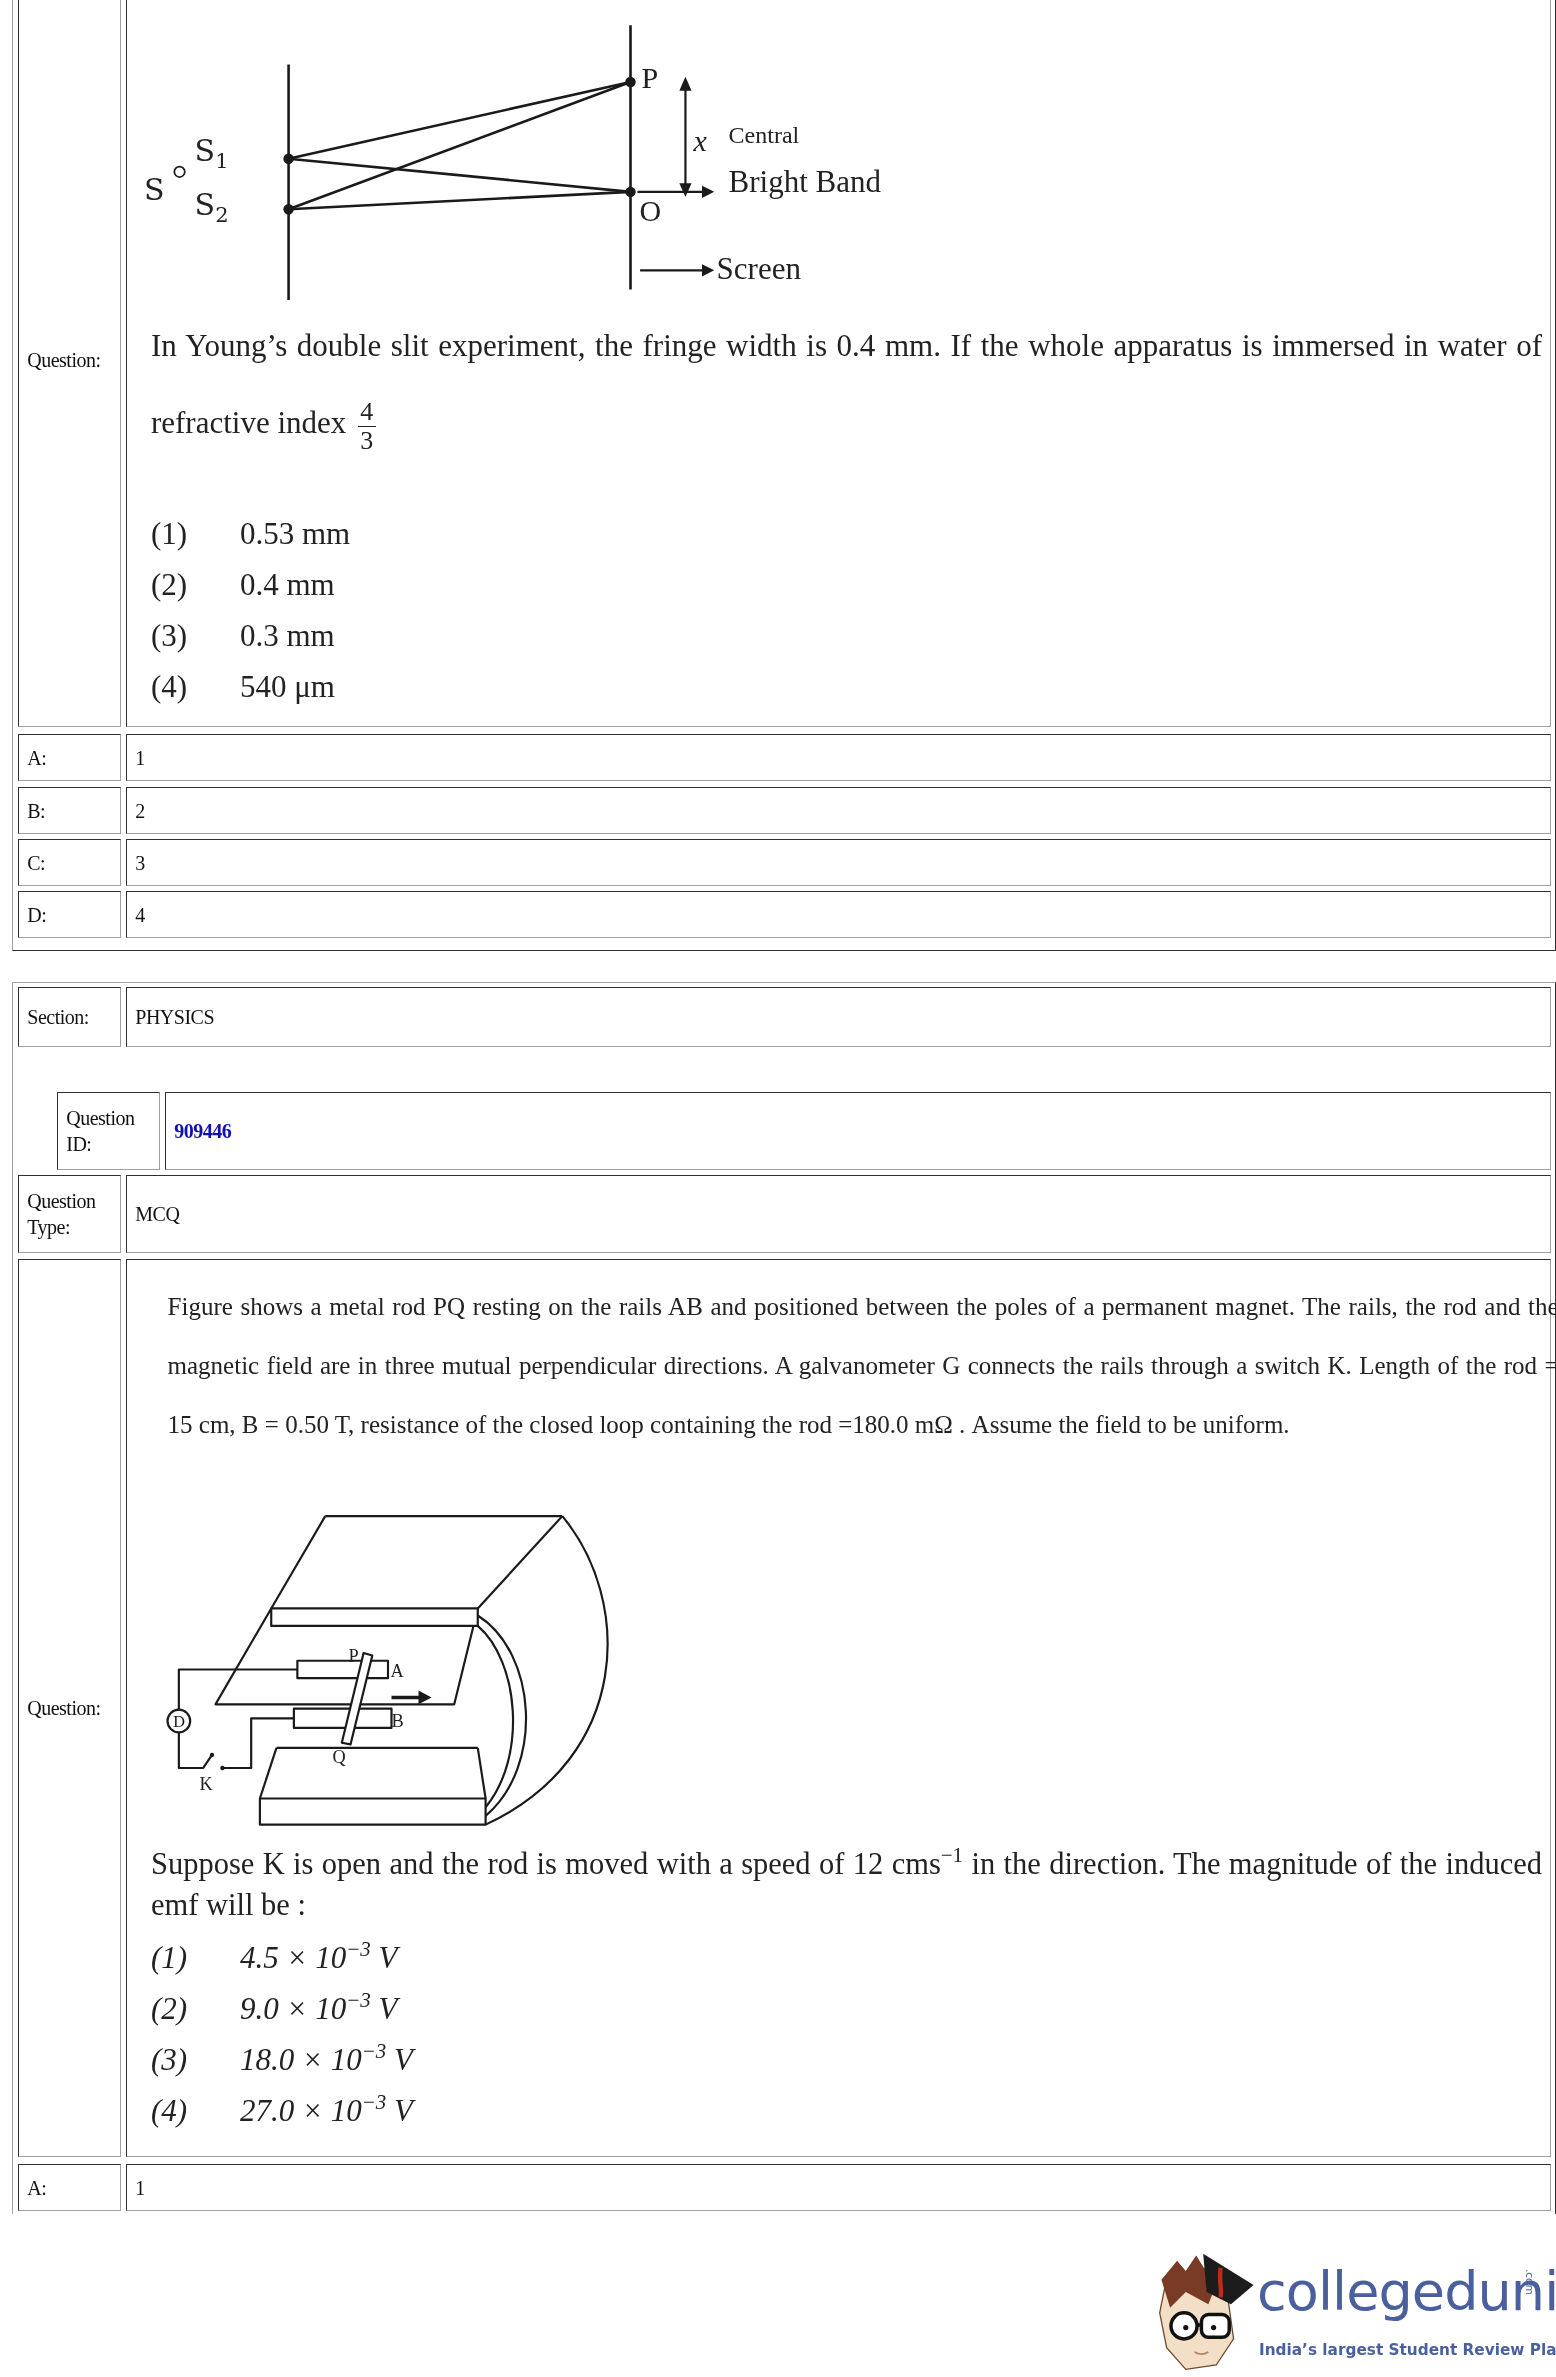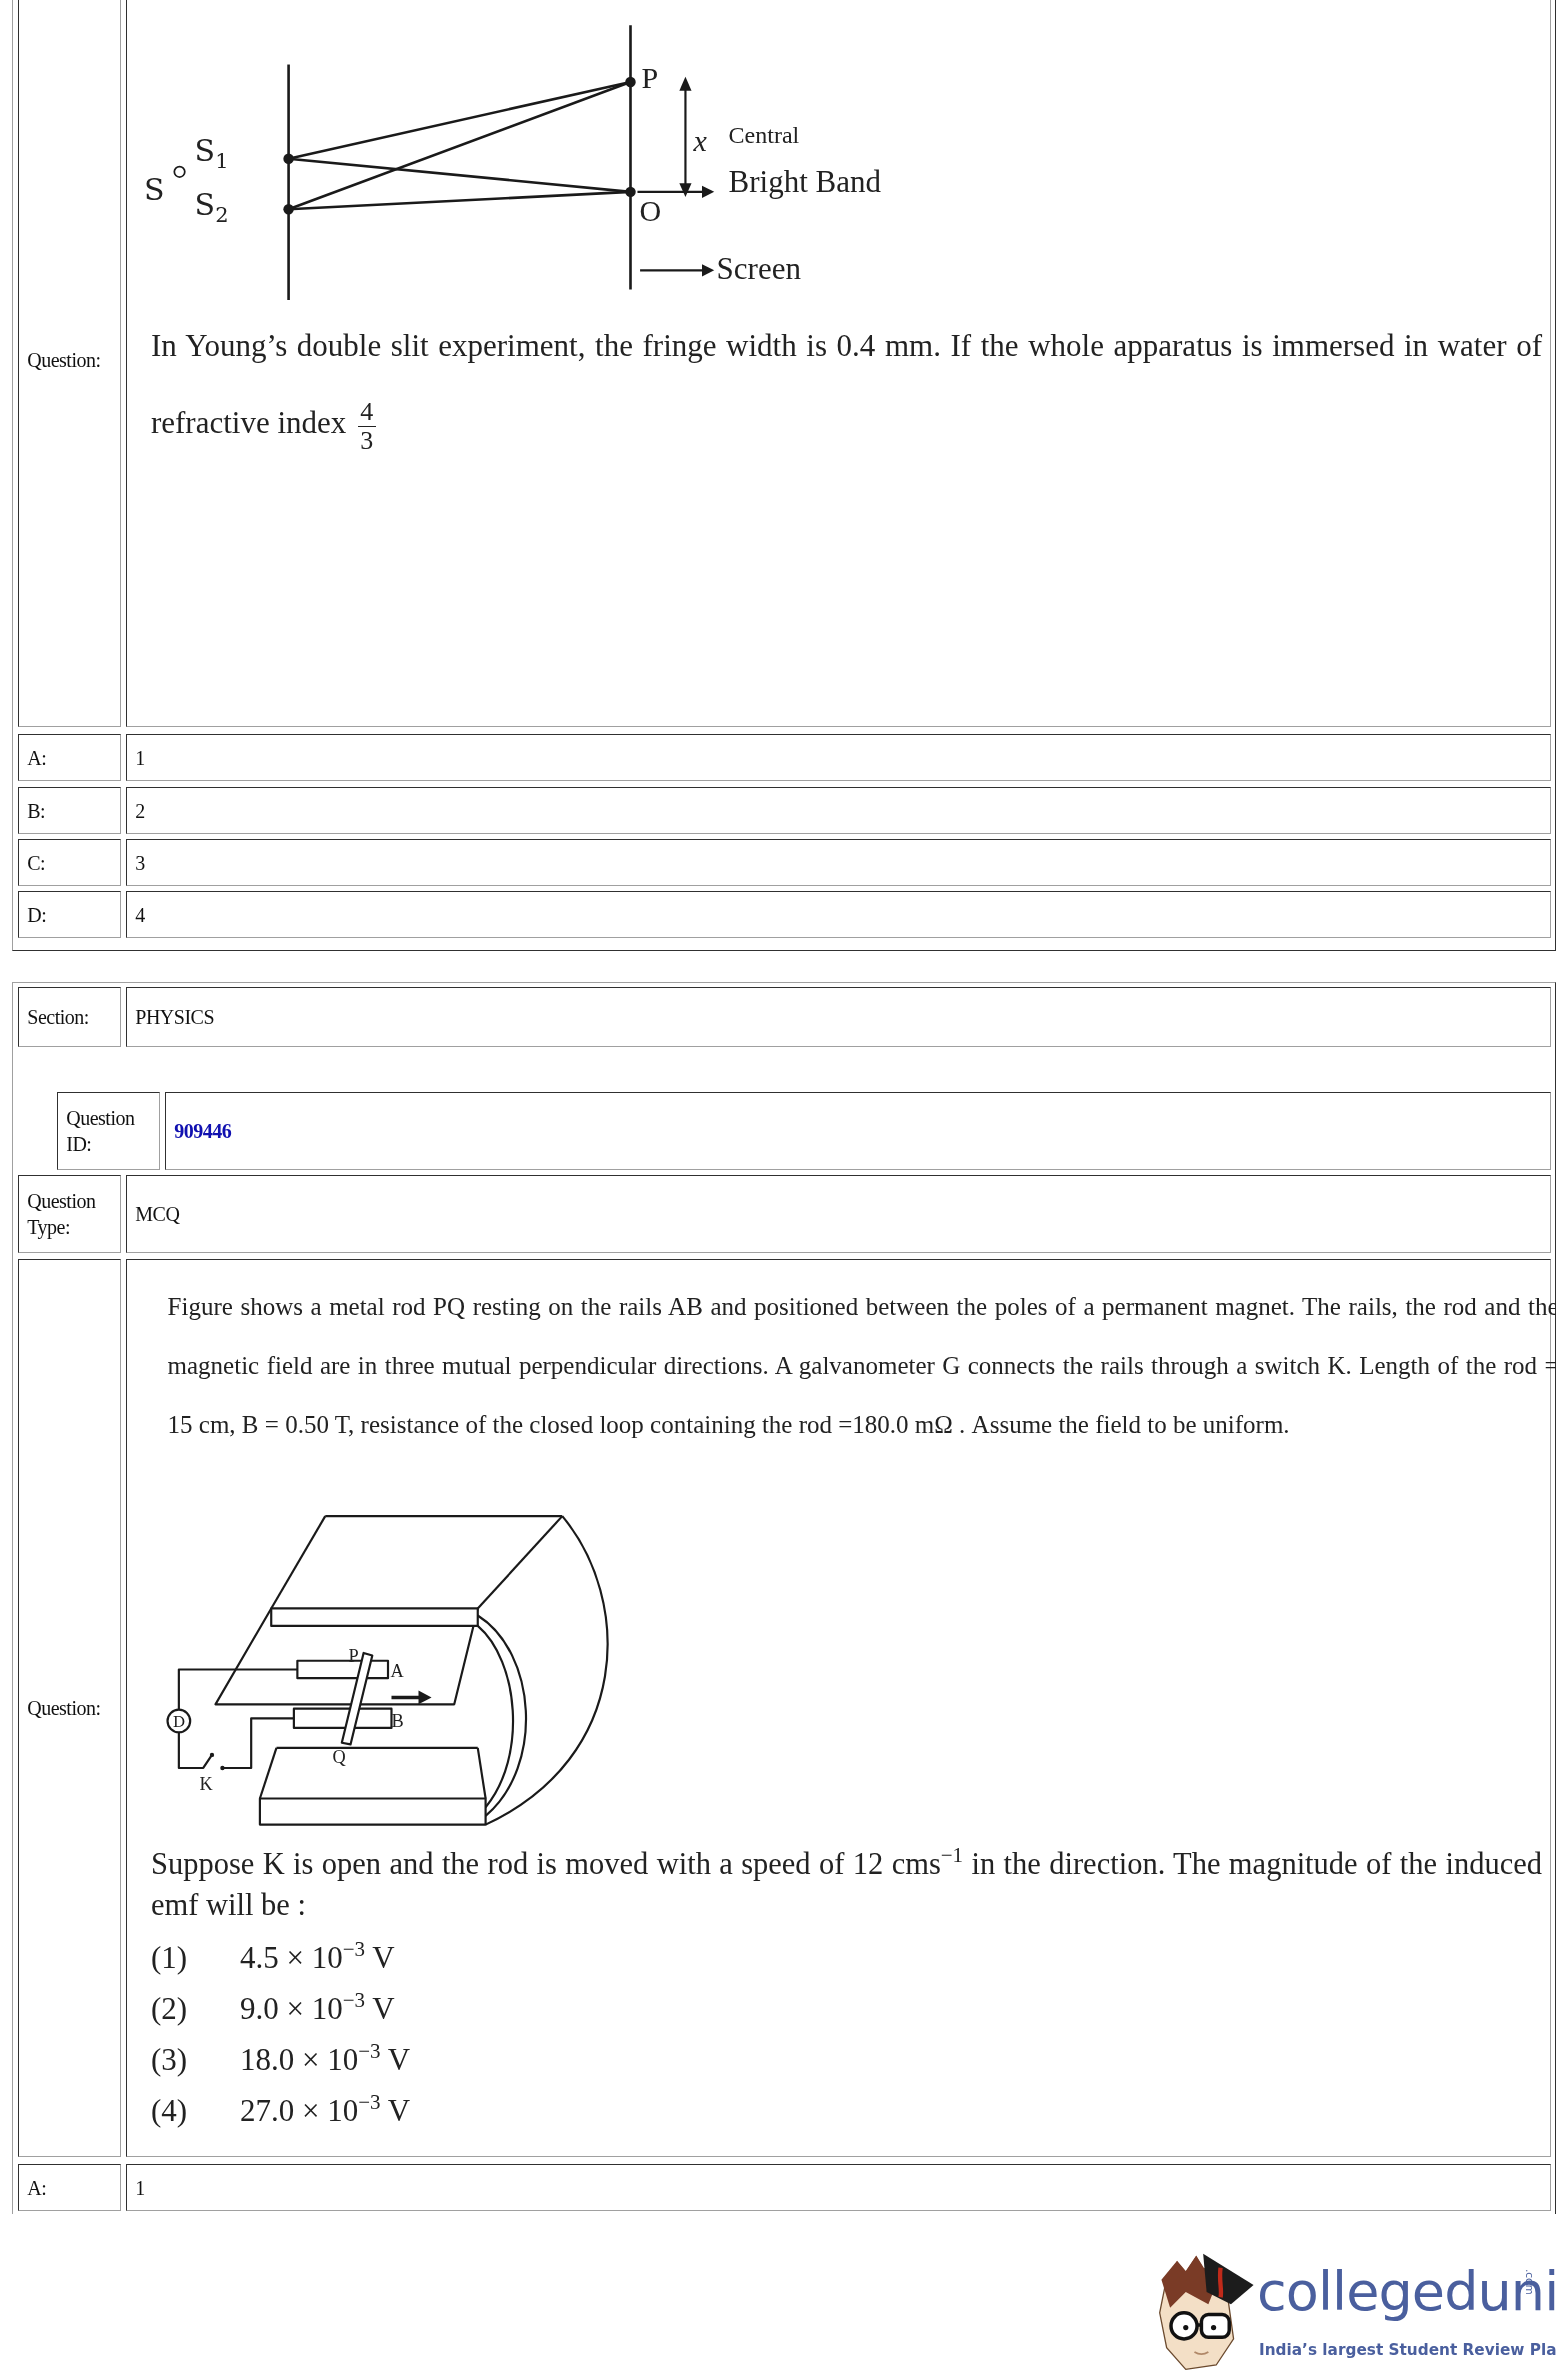--- a/index.html
+++ b/index.html
@@ -90,20 +90,26 @@
       <div style="position:absolute;left:590px;top:258px;font-size:31px;">Screen</div>
 
       <div class="q1text">
         <span>In Young’s double slit experiment, the fringe width is 0.4 mm. If the whole apparatus is immersed in water of refractive index</span>
         <span class="frac">
           <span class="num">4</span>
           <span class="den">3</span>
         </span>
       </div>
 
+      <div class="opts" style="top:515px;">
+        <div class="opt"><span class="n">(1)</span><span>0.53  mm</span></div>
+        <div class="opt"><span class="n">(2)</span><span>0.4  mm</span></div>
+        <div class="opt"><span class="n">(3)</span><span>0.3  mm</span></div>
+        <div class="opt"><span class="n">(4)</span><span>540  μm</span></div>
+      </div>
     </div>
   </div>
 
   <div class="row" style="top:742px; height:47px;">
     <div class="cell lab">
         <span>A:</span>
       </div>
     <div class="cell val">
         <span class="txt">1</span>
       </div>
@@ -204,21 +210,21 @@
       <div style="position:absolute;left:222px;top:386px;font-size:18.3px;">P</div>
       <div style="position:absolute;left:206px;top:487px;font-size:18.3px;">Q</div>
       <div style="position:absolute;left:264px;top:401px;font-size:18.3px;">A</div>
       <div style="position:absolute;left:265px;top:451px;font-size:18.3px;">B</div>
       <div style="position:absolute;left:73px;top:514px;font-size:18.3px;">K</div>
 
       <div class="q2text2">
         <span>Suppose K is open and the rod is moved with a speed of 12 cms</span><sup>−1</sup><span> in the direction. The magnitude of the induced emf will be :</span>
       </div>
 
-      <div class="opts" style="top:672px;">
+      <div class="opts" style="top:672px;font-style:italic;">
         <div class="opt"><span class="n">(1)</span><span>4.5 × 10</span><sup>−3</sup><span> V</span></div>
         <div class="opt"><span class="n">(2)</span><span>9.0 × 10</span><sup>−3</sup><span> V</span></div>
         <div class="opt"><span class="n">(3)</span><span>18.0 × 10</span><sup>−3</sup><span> V</span></div>
         <div class="opt"><span class="n">(4)</span><span>27.0 × 10</span><sup>−3</sup><span> V</span></div>
       </div>
     </div>
   </div>
 
   <div class="row" style="top:1181px; height:47px;">
     <div class="cell lab">

